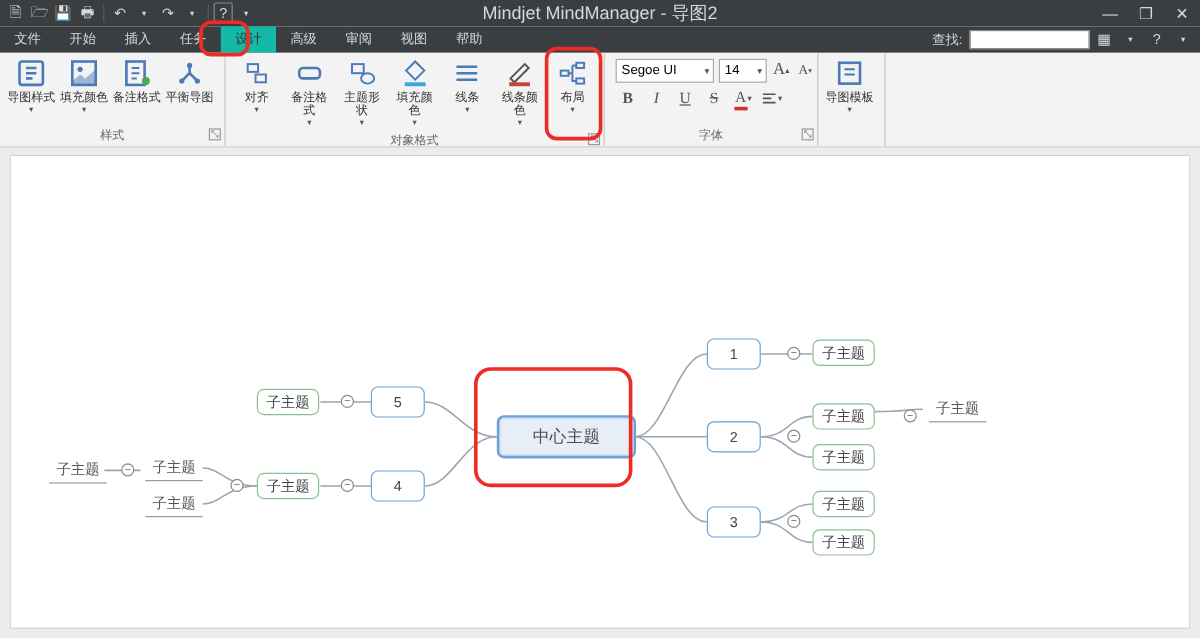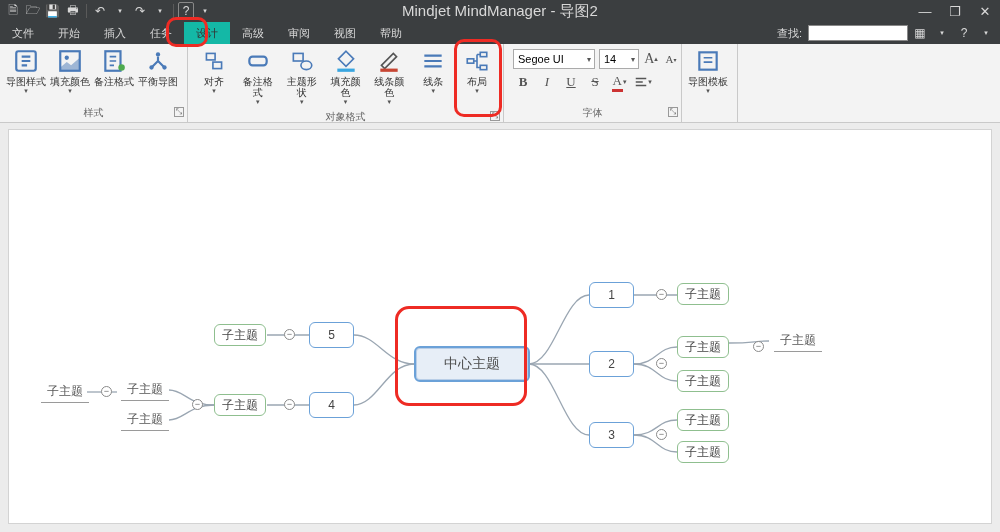--- a/index.html
+++ b/index.html
@@ -194,34 +194,34 @@
               <path d="M12 3l7 7-7 7-7-7z" fill="none" stroke="#4a7ab8" stroke-width="1.5"></path>
               <rect x="4" y="19" width="16" height="3" fill="#3aa6e0"></rect>
             </svg>
           </div>
         <div class="lbl">填充颜色</div>
         <div class="dd">▾</div>
       </div>
       <div class="big-btn">
         <div class="ico">
             <svg viewBox="0 0 24 24">
+              <path d="M4 7h16M4 12h16M4 17h16" stroke="#4a7ab8" stroke-width="2"></path>
+            </svg>
+          </div>
+        <div class="lbl">线条</div>
+        <div class="dd">▾</div>
+      </div>
+      <div class="big-btn">
+        <div class="ico">
+            <svg viewBox="0 0 24 24">
               <path d="M5 16L16 5l3 3L8 19z" fill="none" stroke="#555" stroke-width="1.5"></path>
               <rect x="4" y="19" width="16" height="3" fill="#c74634"></rect>
             </svg>
           </div>
         <div class="lbl">线条颜色</div>
-        <div class="dd">▾</div>
-      </div>
-      <div class="big-btn">
-        <div class="ico">
-            <svg viewBox="0 0 24 24">
-              <path d="M4 7h16M4 12h16M4 17h16" stroke="#4a7ab8" stroke-width="2"></path>
-            </svg>
-          </div>
-        <div class="lbl">线条</div>
         <div class="dd">▾</div>
       </div>
       <div class="big-btn">
         <div class="ico">
             <svg viewBox="0 0 24 24">
               <rect x="3" y="10" width="6" height="4" fill="none" stroke="#4a7ab8" stroke-width="1.5"></rect>
               <rect x="15" y="4" width="6" height="4" fill="none" stroke="#4a7ab8" stroke-width="1.5"></rect>
               <rect x="15" y="16" width="6" height="4" fill="none" stroke="#4a7ab8" stroke-width="1.5"></rect>
               <path d="M9 12h3m0-6h3m-3 6v6h3m-3-12v6" stroke="#4a7ab8" stroke-width="1.5" fill="none"></path>
             </svg>

